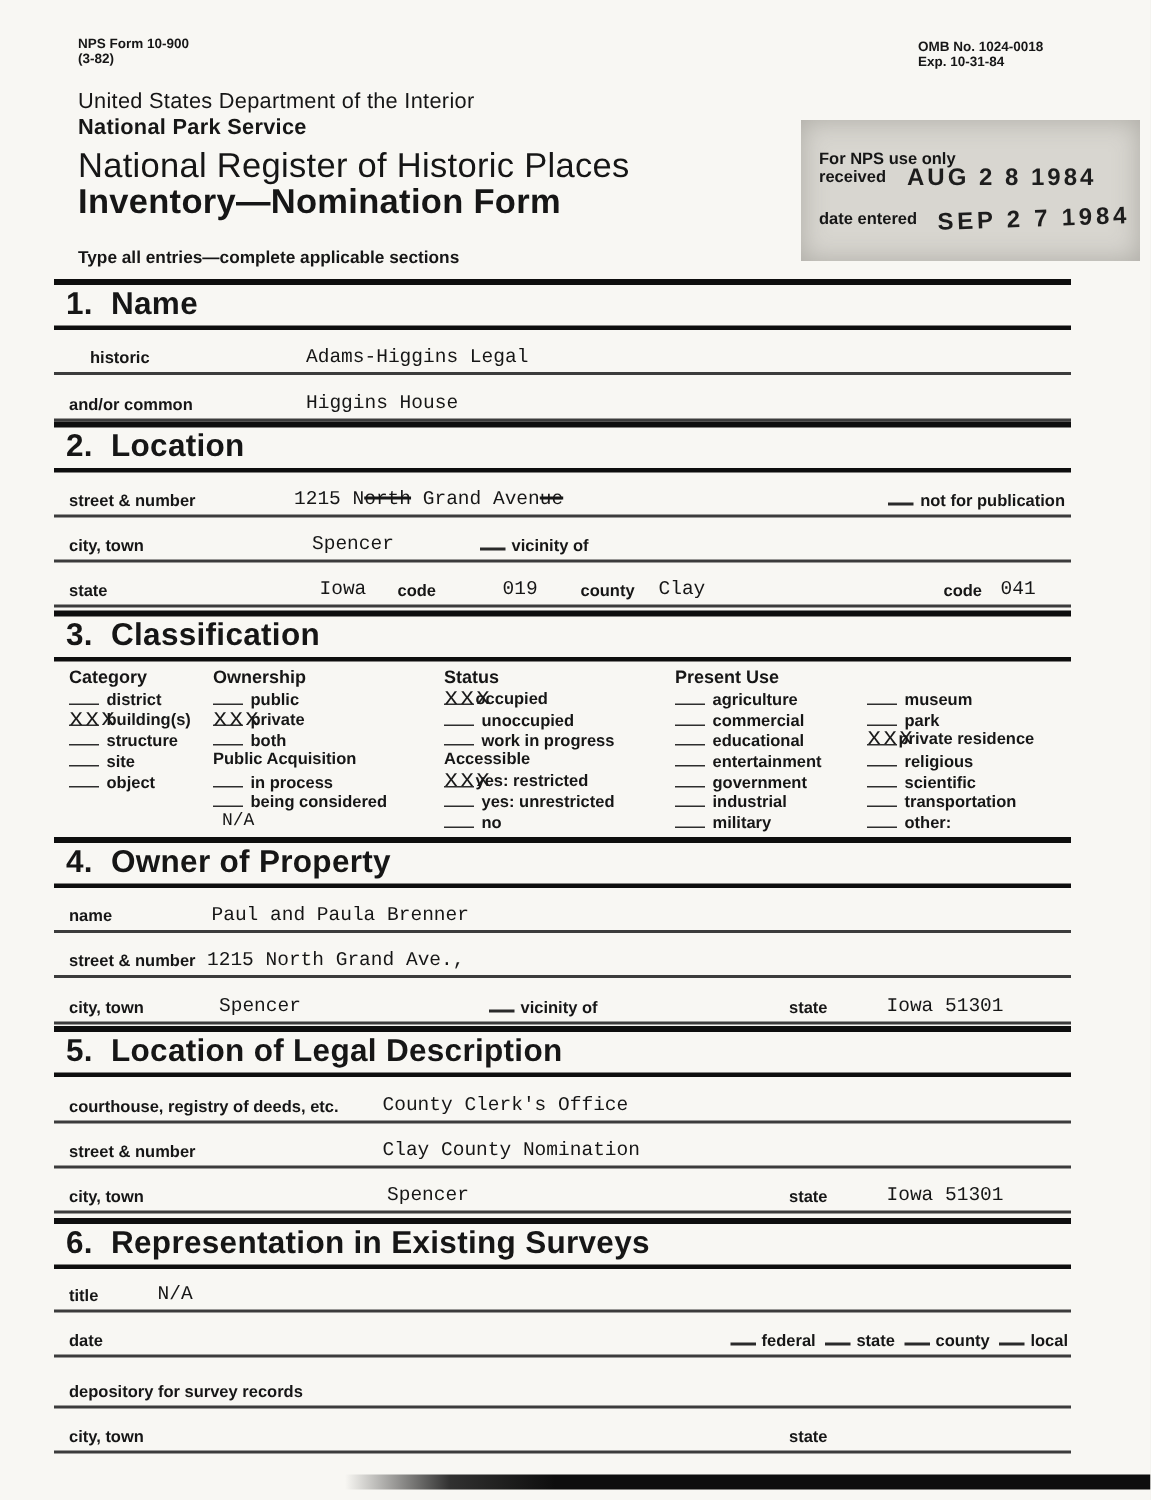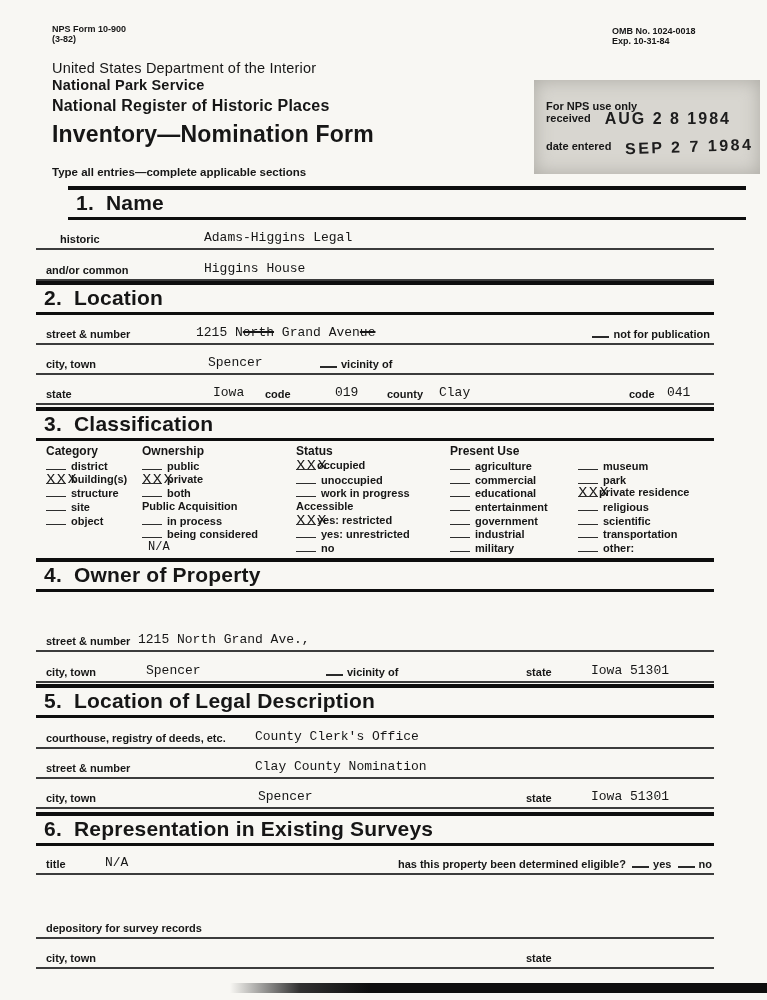--- a/index.html
+++ b/index.html
@@ -5,38 +5,38 @@
   html,body{margin:0;padding:0;}
   body{width:767px;height:1000px;background:#e9e8e4;font-family:"Liberation Sans",sans-serif;}
   .page{position:relative;width:767px;height:1000px;background:#f8f7f3;overflow:hidden;color:#161616;}
   .abs{position:absolute;}
 
   
   .form-no{left:52px;top:24px;font-size:9px;font-weight:bold;line-height:10px;}
   .omb{left:612px;top:26px;font-size:9px;font-weight:bold;line-height:10px;}
   .dept{left:52px;top:60px;font-size:14.5px;font-weight:normal;letter-spacing:.2px;}
   .agency{left:52px;top:77px;font-size:14.5px;font-weight:bold;letter-spacing:.2px;}
-  .big1{left:52px;top:97px;font-size:16px;font-weight:bold;letter-spacing:.2px;}
+  .big1{left:52px;top:97px;font-size:23px;font-weight:normal;letter-spacing:.2px;}
   .big2{left:52px;top:121px;font-size:23px;font-weight:bold;letter-spacing:.2px;}
   .instr{left:52px;top:153px;font-size:11.5px;font-weight:bold;}
   .typeall{left:52px;top:166px;font-size:11.5px;font-weight:bold;}
 
   
   .npsbox{left:534px;top:80px;width:226px;height:94px;background:#d8d6d0;
           box-shadow:inset 0 0 18px rgba(120,118,110,.45);}
   .npsbox .hd{position:absolute;left:12px;top:20px;font-size:11px;font-weight:bold;}
   .npsrow{position:absolute;left:12px;font-size:11px;font-weight:bold;white-space:nowrap;}
   .nr1{top:30px;}.nr2{top:58px;}
   .stamp{display:inline-block;font-size:16px;font-weight:bold;letter-spacing:2px;color:#1d1d1d;margin-left:14px;vertical-align:-2px;}
   .st2{transform:rotate(-2deg);letter-spacing:2.5px;}
 
   
   .sec{left:36px;width:678px;border-top:4px solid #0e0e0e;border-bottom:3px solid #0e0e0e;
        font-size:21px;font-weight:bold;letter-spacing:.2px;padding:1px 0 2px 8px;white-space:pre;box-sizing:border-box;}
-  .h1{top:186px;margin-left:32px;}.h2{top:281px;}.h3{top:407px;}.h4{top:558px;}.h5{top:684px;}.h6{top:812px;}
+  .h1{top:186px;}.h2{top:281px;}.h3{top:407px;}.h4{top:558px;}.h5{top:684px;}.h6{top:812px;}
 
   
   .row{left:36px;width:678px;height:27px;border-bottom:2px solid #3c3c3c;}
   .row>span{position:absolute;bottom:3px;white-space:pre;}
   .lab{font-size:11px;font-weight:bold;}
   .val{font-family:"Liberation Mono",monospace;font-size:13px;}
   .strike{text-decoration:line-through;text-decoration-thickness:2px;}
   .bl{display:inline-block;width:17px;height:9px;border-bottom:2px solid #2a2a2a;margin:0 4px 0 0;}
   .grp{font-size:11px;font-weight:bold;}
   .r-s1a{top:221px;}.r-s1b{top:252px;}
@@ -170,20 +170,24 @@
     <div class="ci"><span class="mk"></span><span>museum</span></div>
     <div class="ci"><span class="mk"></span><span>park</span></div>
     <div class="ci"><span class="mk tight">xxx</span><span>private residence</span></div>
     <div class="ci"><span class="mk"></span><span>religious</span></div>
     <div class="ci"><span class="mk"></span><span>scientific</span></div>
     <div class="ci"><span class="mk"></span><span>transportation</span></div>
     <div class="ci"><span class="mk"></span><span>other:</span></div>
   </div>
 
   <div class="abs sec h4">4.  Owner of Property</div>
+  <div class="abs row r-s4a">
+    <span class="lab" style="left:10px">name</span>
+    <span class="val" style="left:105px">Paul and Paula Brenner</span>
+  </div>
   <div class="abs row r-s4b">
     <span class="lab" style="left:10px">street &amp; number</span>
     <span class="val" style="left:102px">1215 North Grand Ave.,</span>
   </div>
   <div class="abs row r-s4c">
     <span class="lab" style="left:10px">city, town</span>
     <span class="val" style="left:110px">Spencer</span>
     <span class="grp" style="left:290px"><span class="bl"></span><span>vicinity of</span></span>
     <span class="lab" style="left:490px">state</span>
     <span class="val" style="left:555px">Iowa 51301</span>
@@ -202,21 +206,24 @@
     <span class="lab" style="left:10px">city, town</span>
     <span class="val" style="left:222px">Spencer</span>
     <span class="lab" style="left:490px">state</span>
     <span class="val" style="left:555px">Iowa 51301</span>
   </div>
 
   <div class="abs sec h6">6.  Representation in Existing Surveys</div>
   <div class="abs row r-s6a">
     <span class="lab" style="left:10px">title</span>
     <span class="val" style="left:69px">N/A</span>
-    <span class="grp" style="right:2px"><span>has this property been determined eligible?</span>&nbsp;&nbsp;<span class="bl"></span><span>yes</span>&nbsp;&nbsp;<span class="bl"></span><span>no</span></span>
+  </div>
+  <div class="abs row r-s6b">
+    <span class="lab" style="left:10px">date</span>
+    <span class="grp" style="right:2px"><span class="bl"></span><span>federal</span>&nbsp;&nbsp;<span class="bl"></span><span>state</span>&nbsp;&nbsp;<span class="bl"></span><span>county</span>&nbsp;&nbsp;<span class="bl"></span><span>local</span></span>
   </div>
   <div class="abs row r-s6c">
     <span class="lab" style="left:10px">depository for survey records</span>
   </div>
   <div class="abs row r-s6d">
     <span class="lab" style="left:10px">city, town</span>
     <span class="lab" style="left:490px">state</span>
   </div>
 
   <div class="abs botbar"></div>

